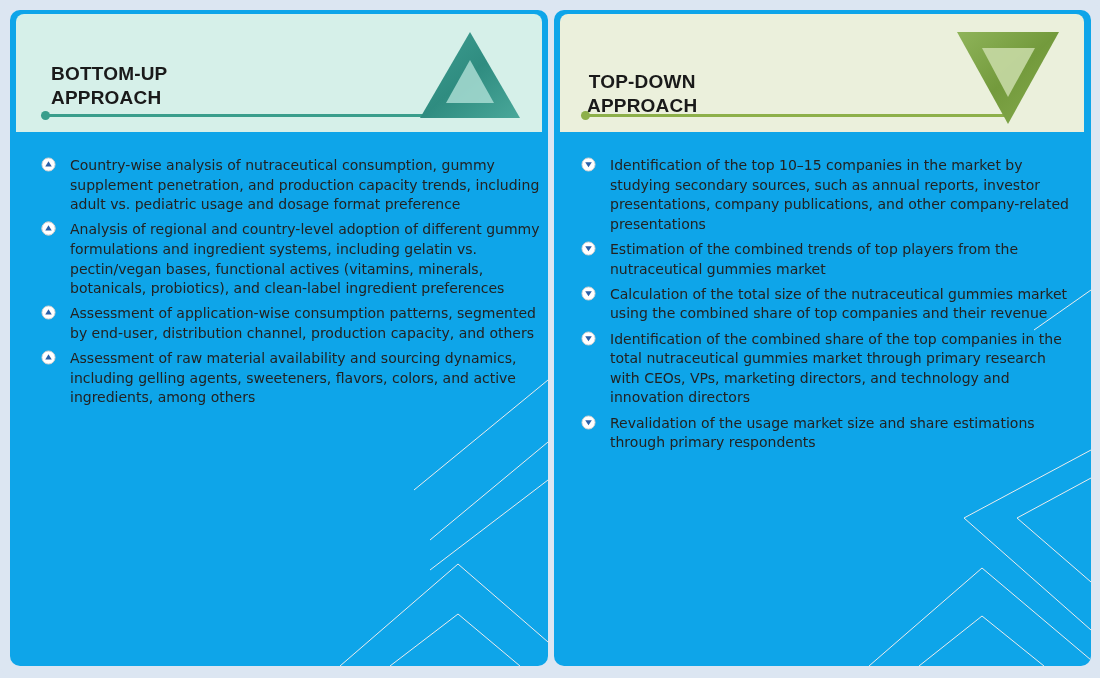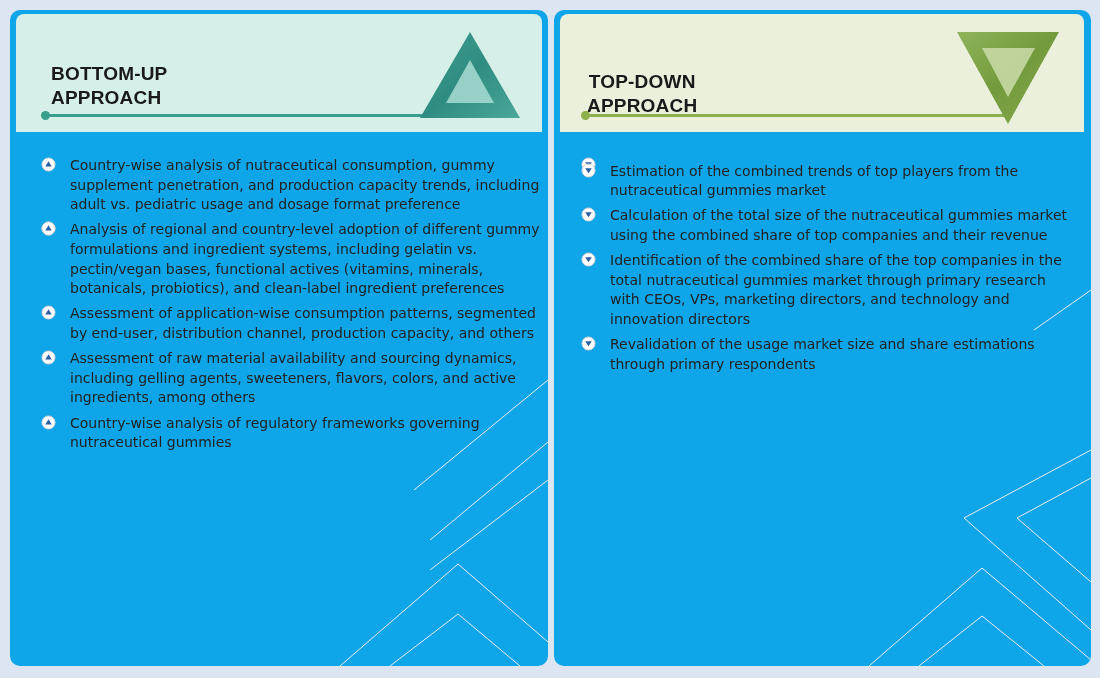--- a/index.html
+++ b/index.html
@@ -149,27 +149,20 @@
           </svg>
         <span>Assessment of application-wise consumption patterns, segmented by end-user, distribution channel, production capacity, and others</span>
       </li>
       <li class="item">
         <svg class="bullet" viewBox="0 0 16 16">
             <circle cx="8" cy="8" r="7" fill="#fff" stroke="#cfcfcf" stroke-width="1"></circle>
             <polygon points="8,4.5 11.5,10 4.5,10" fill="#2a5fa8"></polygon>
           </svg>
         <span>Assessment of raw material availability and sourcing dynamics, including gelling agents, sweeteners, flavors, colors, and active ingredients, among others</span>
       </li>
-      <li class="item">
-        <svg class="bullet" viewBox="0 0 16 16">
-            <circle cx="8" cy="8" r="7" fill="#fff" stroke="#cfcfcf" stroke-width="1"></circle>
-            <polygon points="8,4.5 11.5,10 4.5,10" fill="#2a5fa8"></polygon>
-          </svg>
-        <span>Country-wise analysis of regulatory frameworks governing nutraceutical gummies</span>
-      </li>
     </ul>
   </section>
 
   <section class="card right">
     <svg class="deco" width="537" height="656" viewBox="0 0 537 656" style="left:0;top:0;">
       <g stroke="#ececec" stroke-width="1" fill="none">
         <polyline points="537,440 410,508 537,620"></polyline>
         <polyline points="537,468 463,508 537,572"></polyline>
         <polyline points="315,656 428,558 537,650"></polyline>
         <polyline points="365,656 428,606 490,656"></polyline>
@@ -196,20 +189,21 @@
         <polygon points="27,18 80,18 53,67" fill="#c6d9a4" opacity="0.9"></polygon>
       </svg>
     </div>
 
     <ul class="list">
       <li class="item">
         <svg class="bullet" viewBox="0 0 16 16">
             <circle cx="8" cy="8" r="7" fill="#fff" stroke="#cfcfcf" stroke-width="1"></circle>
             <polygon points="4.5,5.5 11.5,5.5 8,11" fill="#2a5fa8"></polygon>
           </svg>
+        <span>Identification of the top 10–15 companies in the market by studying secondary sources, such as annual reports, investor presentations, company publications, and other company-related presentations</span>
       </li>
       <li class="item">
         <svg class="bullet" viewBox="0 0 16 16">
             <circle cx="8" cy="8" r="7" fill="#fff" stroke="#cfcfcf" stroke-width="1"></circle>
             <polygon points="4.5,5.5 11.5,5.5 8,11" fill="#2a5fa8"></polygon>
           </svg>
         <span>Estimation of the combined trends of top players from the nutraceutical gummies market</span>
       </li>
       <li class="item">
         <svg class="bullet" viewBox="0 0 16 16">

